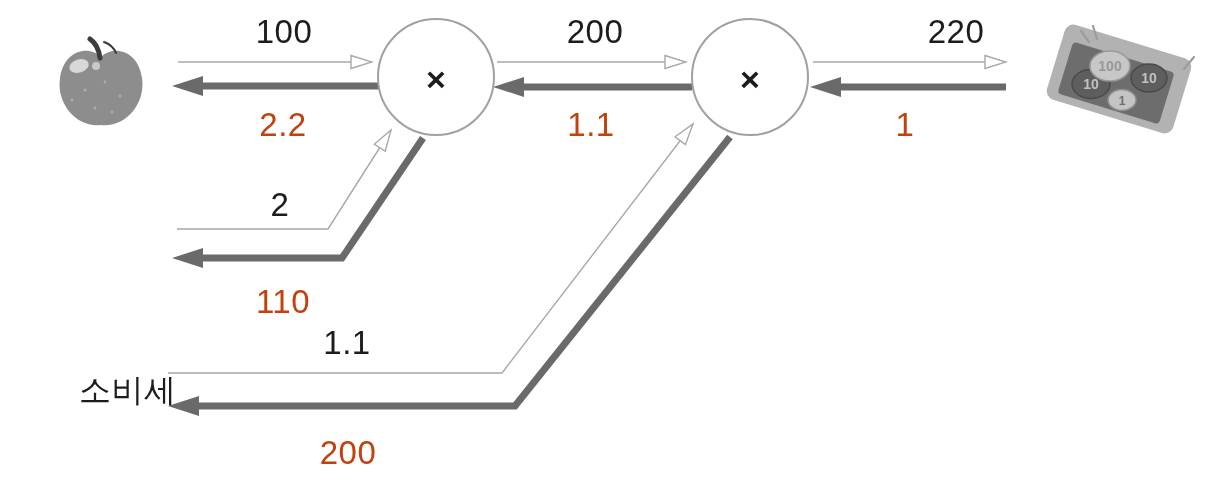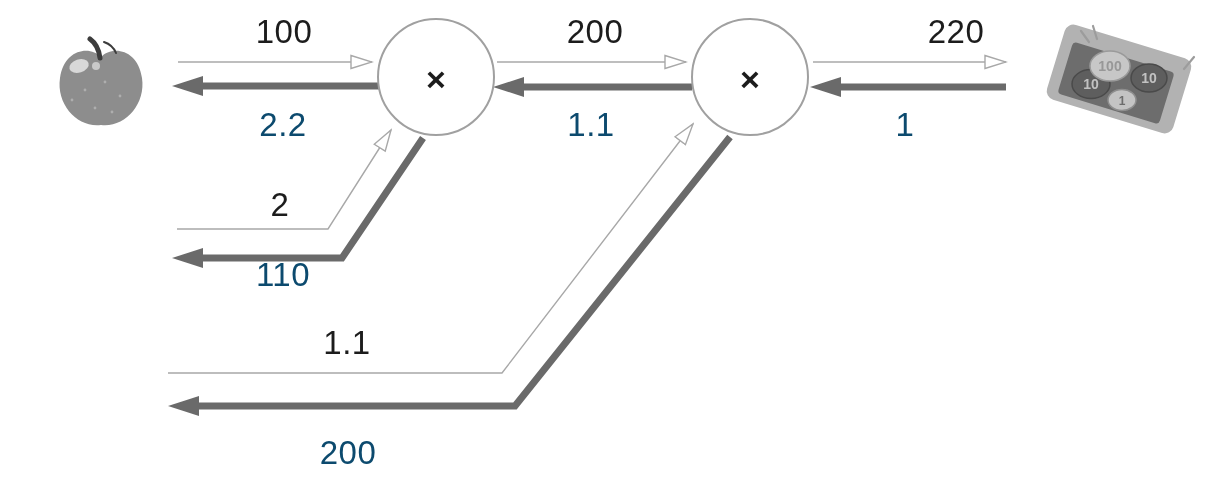--- a/index.html
+++ b/index.html
@@ -13,21 +13,21 @@
   }
   .stage svg { position: absolute; left: 0; top: 0; }
   .lbl {
     position: absolute;
     line-height: 1;
     white-space: nowrap;
     letter-spacing: 0.5px;
   }
   .num { transform: translateX(-50%); font-size: 33px; }
   .fv  { color: #1c1c1c; }
-  .bv  { color: #0c4a6e; }
+  .bv  { color: #c2410c; }
   .kr  { color: #1c1c1c; font-size: 32px; }
 </style>
 </head>
 <body>
 
 <div class="stage">
 
   <svg width="1216" height="482" viewBox="0 0 1216 482">
     <defs>
       <marker id="openHead" markerUnits="userSpaceOnUse" markerWidth="24" markerHeight="16" viewBox="0 0 24 16" refX="22" refY="8" orient="auto">
@@ -101,19 +101,20 @@
   <div class="lbl num fv" style="left:284px; top:15px">100</div>
   <div class="lbl num bv" style="left:283px; top:108px">2.2</div>
 
   <div class="lbl num fv" style="left:595px; top:15px">200</div>
   <div class="lbl num bv" style="left:591px; top:108px">1.1</div>
 
   <div class="lbl num fv" style="left:956px; top:15px">220</div>
   <div class="lbl num bv" style="left:905px; top:108px">1</div>
 
   <div class="lbl num fv" style="left:280px; top:188px">2</div>
-  <div class="lbl num bv" style="left:283px; top:258px">110</div>
+  <div class="lbl num bv" style="left:283px; top:285px">110</div>
 
   <div class="lbl num fv" style="left:347px; top:326px">1.1</div>
   <div class="lbl num bv" style="left:348px; top:436px">200</div>
 
+  <div class="lbl kr" style="left:79px; top:374px">소비세</div>
 
 </div>
 
 </body></html>

